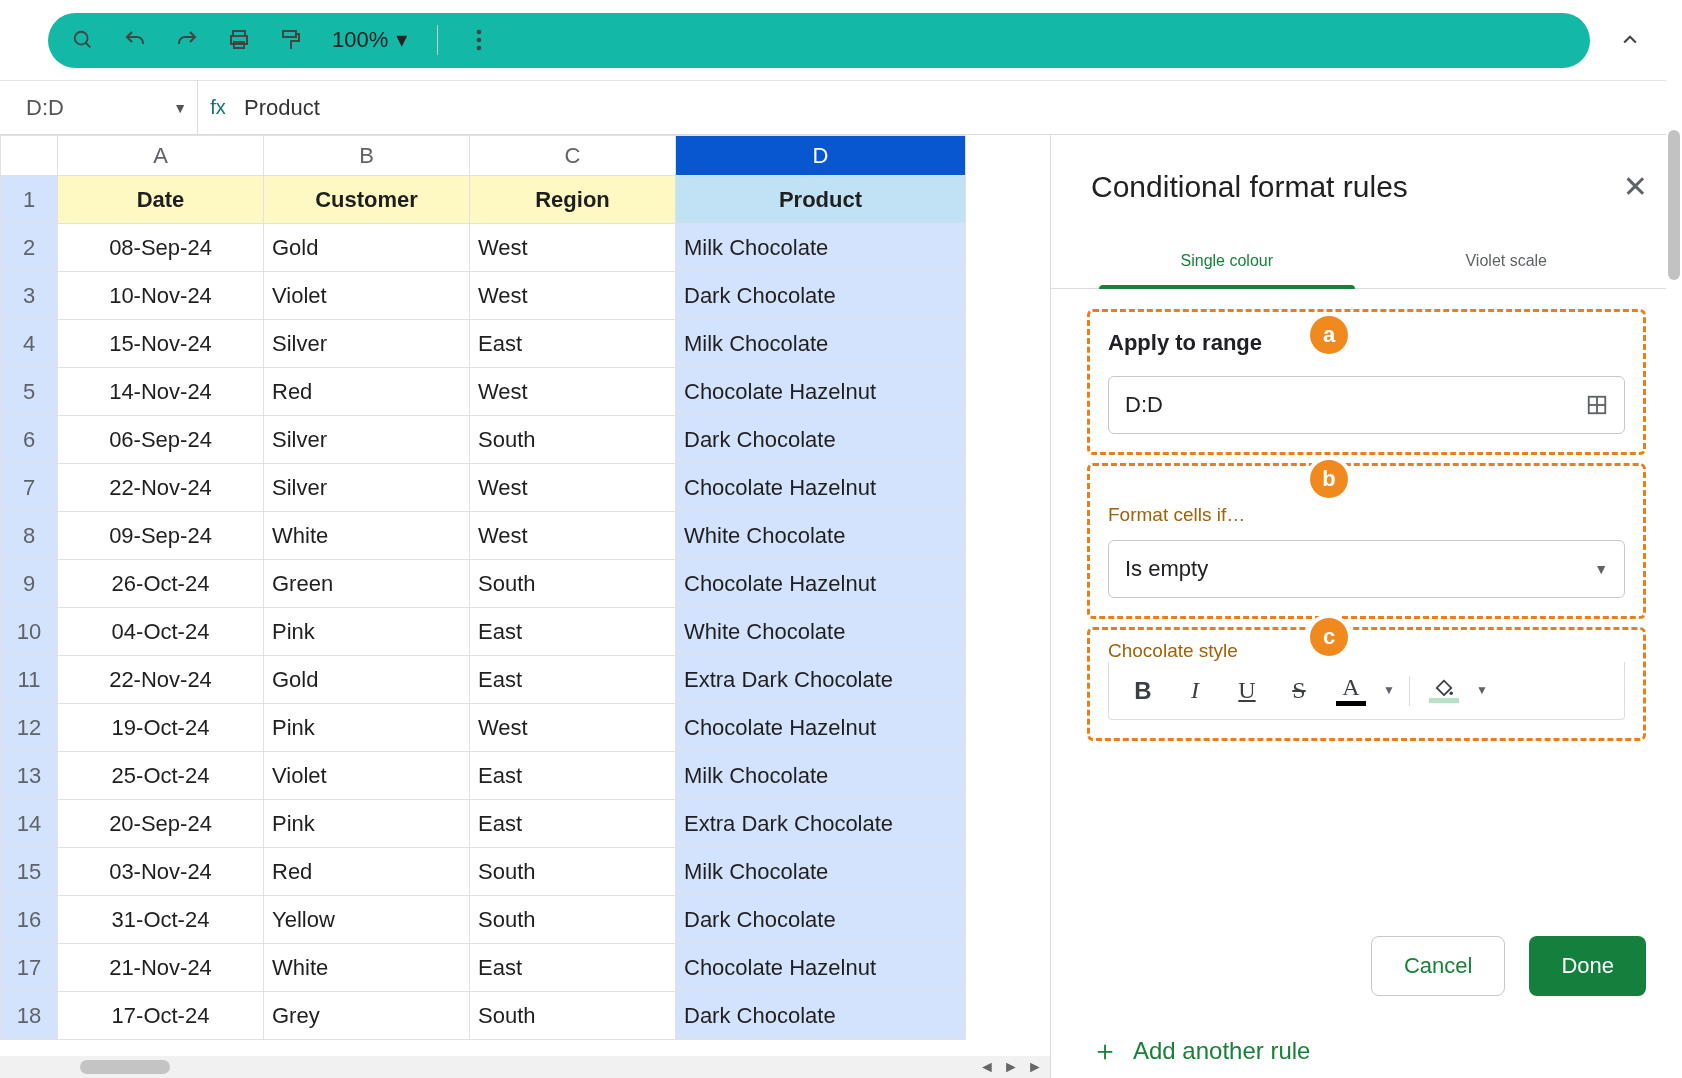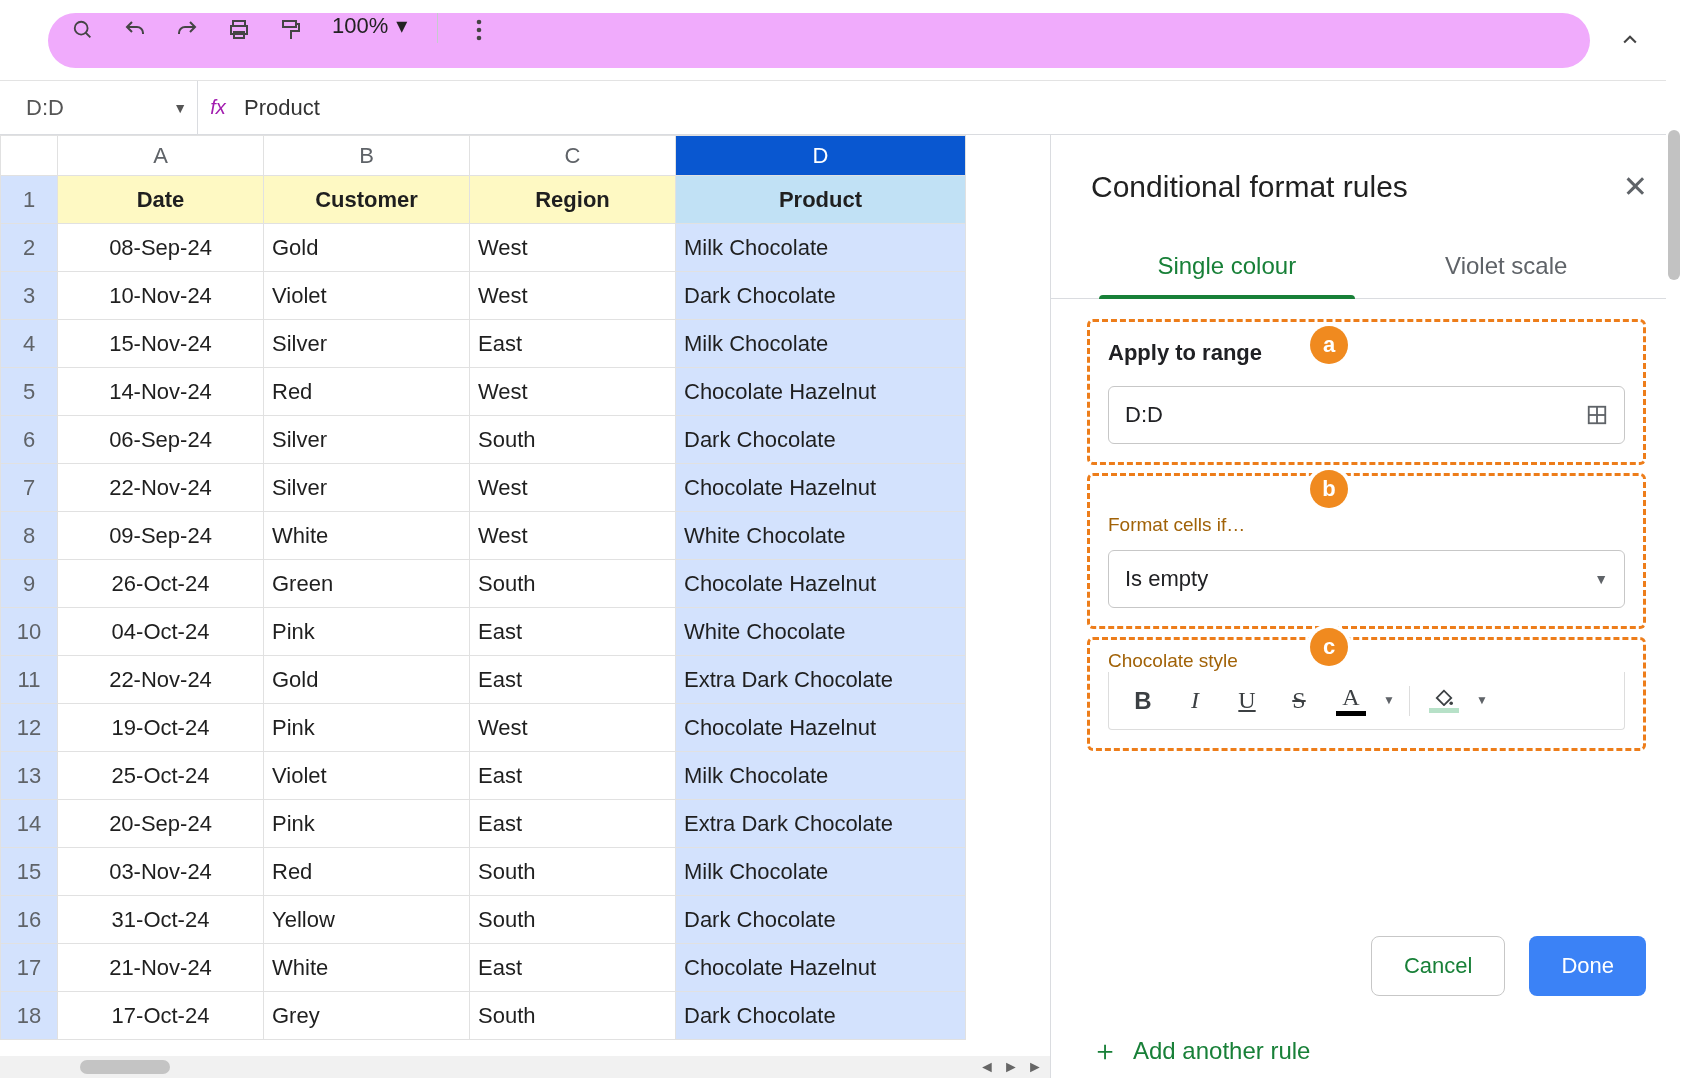--- a/index.html
+++ b/index.html
@@ -17,25 +17,25 @@
 
 
 .toolbar {
   height: 80px;
   display: flex;
   align-items: center;
   padding: 10px 28px 10px 48px;
   gap: 8px;
 }
 .toolbar-pill {
-  background: #f0abfc;
+  background: #14b8a6;
   border-radius: 40px;
   height: 55px;
   display: flex;
-  align-items: flex-start;
+  align-items: center;
   padding: 0 18px;
   gap: 18px;
   flex: 1;
 }
 .tb-btn {
   width: 34px;
   height: 34px;
   display: flex;
   align-items: center;
   justify-content: center;
@@ -69,21 +69,21 @@
   align-items: center;
   padding: 0 10px 0 16px;
   color: #555;
   font-size: 22px;
   justify-content: space-between;
   border-right: 1px solid #dadce0;
 }
 .namebox .dd { font-size: 14px; color:#555; }
 .fx {
   width: 40px; text-align: center;
-  color:#a21caf; font-style: italic; font-size: 20px;
+  color:#0f766e; font-size: 20px;
 }
 .fval { padding-left: 6px; font-size:22px; color:#333; }
 
 
 .workspace { flex: 1; display: flex; min-height: 0; }
 
 
 .sheet { flex: 1; position: relative; overflow: hidden; display:flex; flex-direction:column; }
 .grid {
   border-collapse: collapse;
@@ -159,21 +159,21 @@
 .sb-header {
   display:flex; align-items:flex-end; justify-content:space-between;
   padding: 34px 34px 24px 40px;
 }
 .sb-title { font-size: 30px; color:#212121; }
 .sb-close { font-size: 30px; color:#5f6368; }
 
 .sb-tabs { display:flex; border-bottom:1px solid #dadce0; padding: 0 36px; margin-top: 14px;}
 .sb-tab {
   flex:1; text-align:center; padding: 10px 0 18px;
-  font-size: 24px; color:#5f6368;
+  font-size: 16px; color:#5f6368;
 }
 .sb-tab.active { color:#188038; font-weight:500; position:relative; }
 .sb-tab.active::after {
   content:""; position:absolute; left:12px; right:12px; bottom:-1px;
   height:4px; background:#188038; border-radius:4px 4px 0 0;
 }
 
 .sb-body { padding: 20px 36px 0 36px; flex:1; overflow:auto; }
 
 .annot {
@@ -243,21 +243,21 @@
 .actions {
   display:flex; justify-content:flex-end; gap:24px;
   padding: 24px 36px 12px 36px;
 }
 .btn {
   height:60px; padding:0 32px; border-radius:8px;
   display:flex; align-items:center; justify-content:center;
   font-size:22px; font-weight:500;
 }
 .btn.secondary { border:1px solid #c7c7c7; color:#188038; background:#fff; }
-.btn.primary { background:#3b82f6; color:#fff; }
+.btn.primary { background:#15803d; color:#fff; }
 
 .add-rule {
   display:flex; align-items:center; gap:14px;
   padding: 24px 40px 8px 40px;
   color:#188038; font-size:24px; font-weight:500;
 }
 .add-rule .plus { font-size:28px; }
 
 
 .outer-vscroll {

